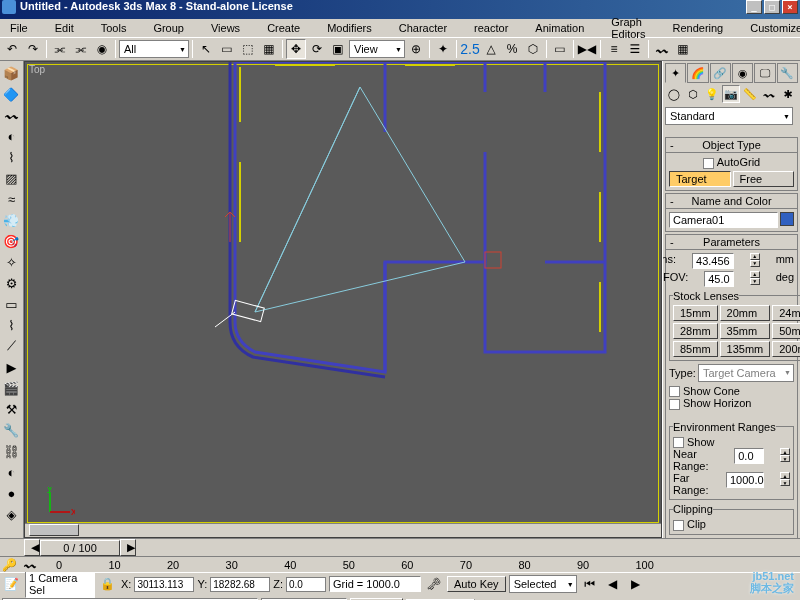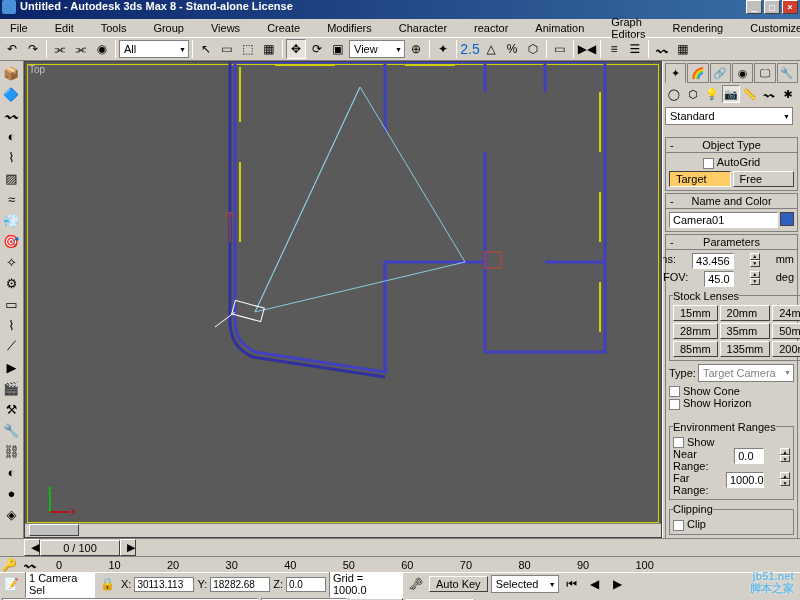--- a/index.html
+++ b/index.html
@@ -349,21 +349,21 @@
   <div class="status-row">
     <div class="tbtn">📝</div>
     <span class="field" style="width:70px">1 Camera Sel</span>
     <div class="tbtn">🔒</div>
     <span>X:</span>
       <span class="coord-field">30113.113</span>
     <span>Y:</span>
       <span class="coord-field">18282.68</span>
     <span>Z:</span>
       <span class="coord-field" style="width:40px">0.0</span>
-    <span class="field" style="width:74px">Grid = 1000.0</span>
+    <span class="field" style="width:92px">Grid = 1000.0</span>
     <div class="tbtn">🗝</div>
     <div class="btn">Auto Key</div>
     <div class="dropdown" style="width:68px">
         <span>Selected</span>
       </div>
     <div class="tbtn">⏮</div>
     <div class="tbtn">◀</div>
     <div class="tbtn">▶</div>
   </div>
   <div class="status-row">

